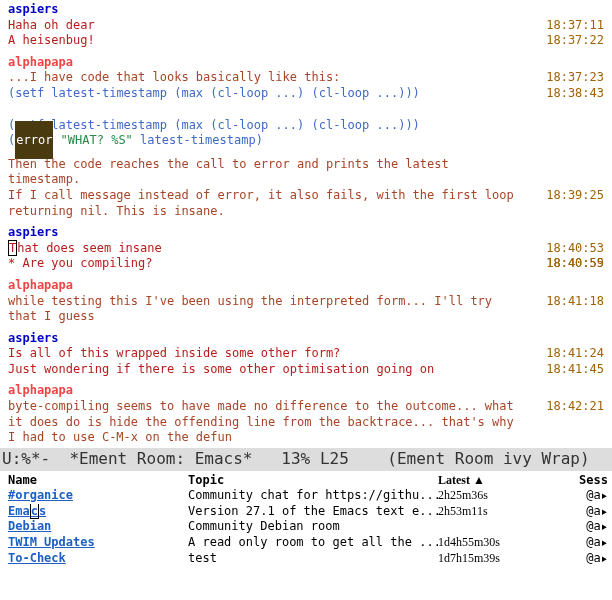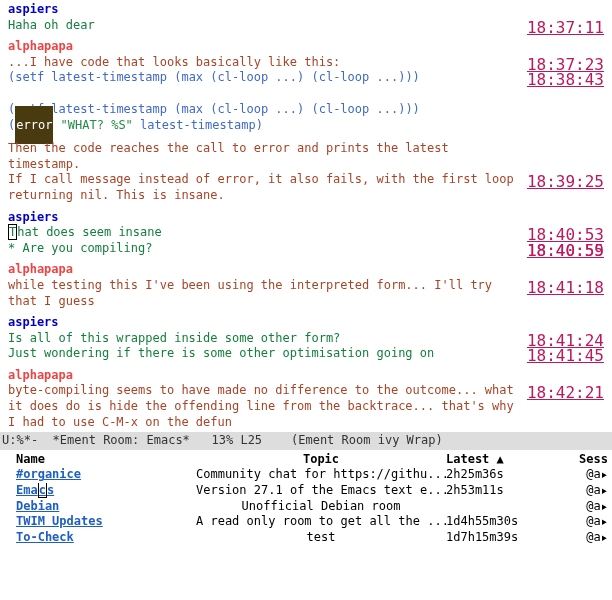--- a/index.html
+++ b/index.html
@@ -21,66 +21,66 @@
   }
   .chat-area {
     flex: 0 0 auto;
     padding: 2px 4px 2px 8px;
     position: relative;
   }
   .modeline {
     background: #ddd;
     color: #333;
     padding: 1px 2px;
-    font-size: 12px;
+    font-size: 16px;
     white-space: pre;
   }
   .room-list {
     flex: 0 0 auto;
     padding: 2px 4px 2px 8px;
     font-size: 12px;
   }
   .msg-row { position: relative; padding-right: 80px; }
   .nick { font-weight: bold; }
   .nick-aspiers { color: #0000c8; }
   .nick-alphapapa { color: #ef4444; }
   .timestamp {
     position: absolute;
     right: 4px;
     top: 0;
-    color: #be185d;
-    font-size: 16px;
-    text-decoration: underline;
+    color: #a16207;
+    font-size: 12px;
   }
-  .body-text { color: #15803d; margin-top: 32px; }
+  .body-text { color: #b91c1c; margin-top: 32px; }
   .body-brown { color: #a84528; }
   .code-blue { color: #4169c9; }
   .hl-error { background: #4a3a10; color: #fff; padding: 12px 1px; }
   .str-green { color: #258a4a; }
   .cursor-box { border: 1px solid #000; padding: 0 0px; }
   .room-header { font-weight: bold; }
-  .room-row { display: flex; white-space: pre; margin-left: 8px; }
+  .room-row { display: flex; white-space: pre; }
   .col-name { width: 180px; overflow: hidden; }
-  .col-topic { width: 250px; overflow: hidden; text-align: center; }
-  .col-latest { width: 120px; overflow: hidden; }
+  .col-topic { width: 250px; overflow: hidden; }
+  .col-latest { width: 120px; overflow: hidden; font-family: Liberation Serif, serif; }
   .col-sess { flex: 1; overflow: hidden; text-align: right;}
   .link { color: #1d5fc2; text-decoration: underline; font-weight: bold; }
   .sort-arrow { font-weight: bold; }
   .sess-cell { white-space: nowrap; }
   .arrow-icon { display:inline-block; transform: scaleY(1.2); }
 </style>
 </head>
 <body>
 
 <div class="main">
 
 <div class="chat-area">
 
   <div class="msg-row"><span class="nick nick-aspiers">aspiers</span></div>
   <div class="msg-row"><span class="body-text">Haha oh dear</span><span class="timestamp">18:37:11</span></div>
+  <div class="msg-row"><span class="body-text">A heisenbug!</span><span class="timestamp">18:37:22</span></div>
 
   <div style="height:6px"></div>
 
   <div class="msg-row"><span class="nick nick-alphapapa">alphapapa</span></div>
   <div class="msg-row"><span class="body-brown">...I have code that looks basically like this:</span><span class="timestamp">18:37:23</span></div>
   <div class="msg-row">
     <span class="code-blue">(</span><span class="code-blue">setf</span><span class="code-blue"> latest-timestamp (max (</span><span class="code-blue">cl-loop</span><span class="code-blue"> ...) (</span><span class="code-blue">cl-loop</span><span class="code-blue"> ...)))</span>
     <span class="timestamp">18:38:43</span>
   </div>
   <div style="height:8px"></div>
@@ -139,21 +139,21 @@
 
   <div class="room-row">
     <span class="col-name"><span class="link"><span>Ema</span><span class="cursor-box">c</span><span>s</span></span></span>
     <span class="col-topic">Version 27.1 of the Emacs text e...</span>
     <span class="col-latest">2h53m11s</span>
     <span class="col-sess sess-cell"><span>@a</span><span class="arrow-icon">▸</span></span>
   </div>
 
   <div class="room-row">
     <span class="col-name"><span class="link">Debian</span></span>
-    <span class="col-topic">Unofficial Debian room</span>
+    <span class="col-topic">Community Debian room</span>
     <span class="col-sess sess-cell"><span>@a</span><span class="arrow-icon">▸</span></span>
   </div>
 
   <div class="room-row">
     <span class="col-name"><span class="link">TWIM Updates</span></span>
     <span class="col-topic">A read only room to get all the ...</span>
     <span class="col-latest">1d4h55m30s</span>
     <span class="col-sess sess-cell"><span>@a</span><span class="arrow-icon">▸</span></span>
   </div>
 

